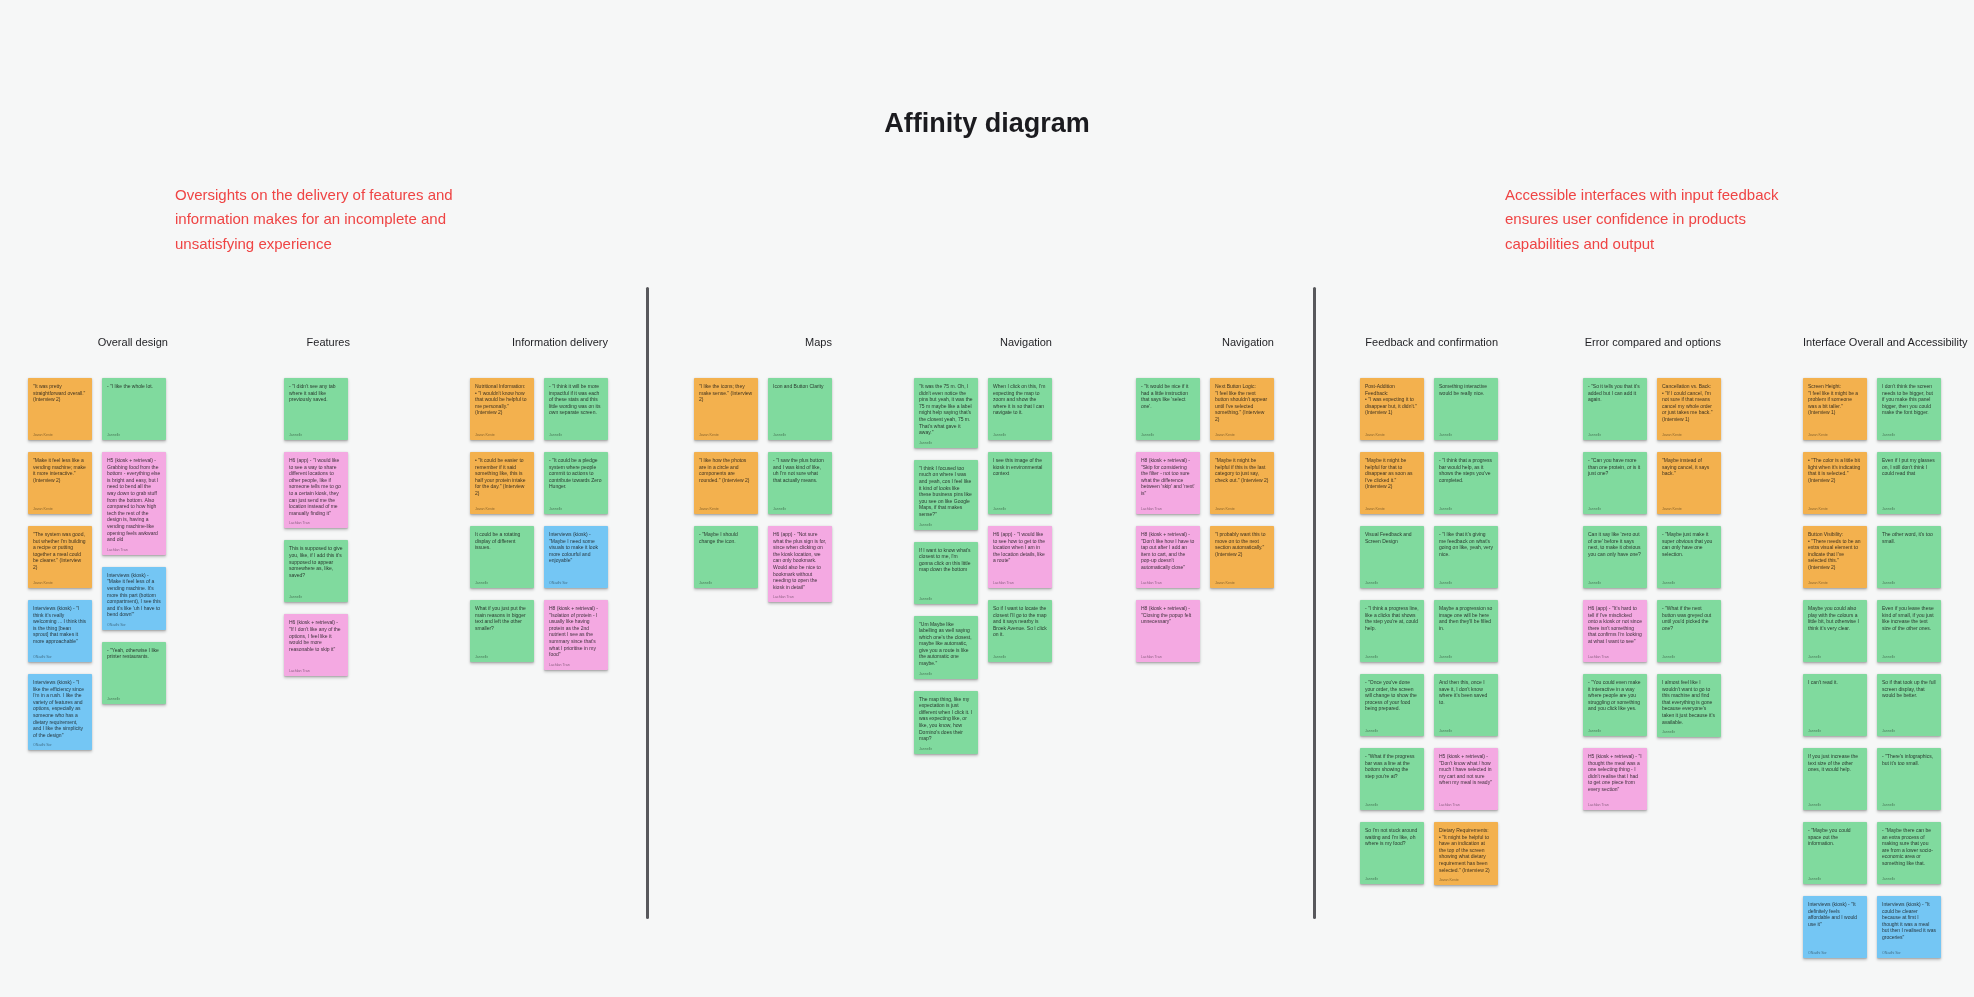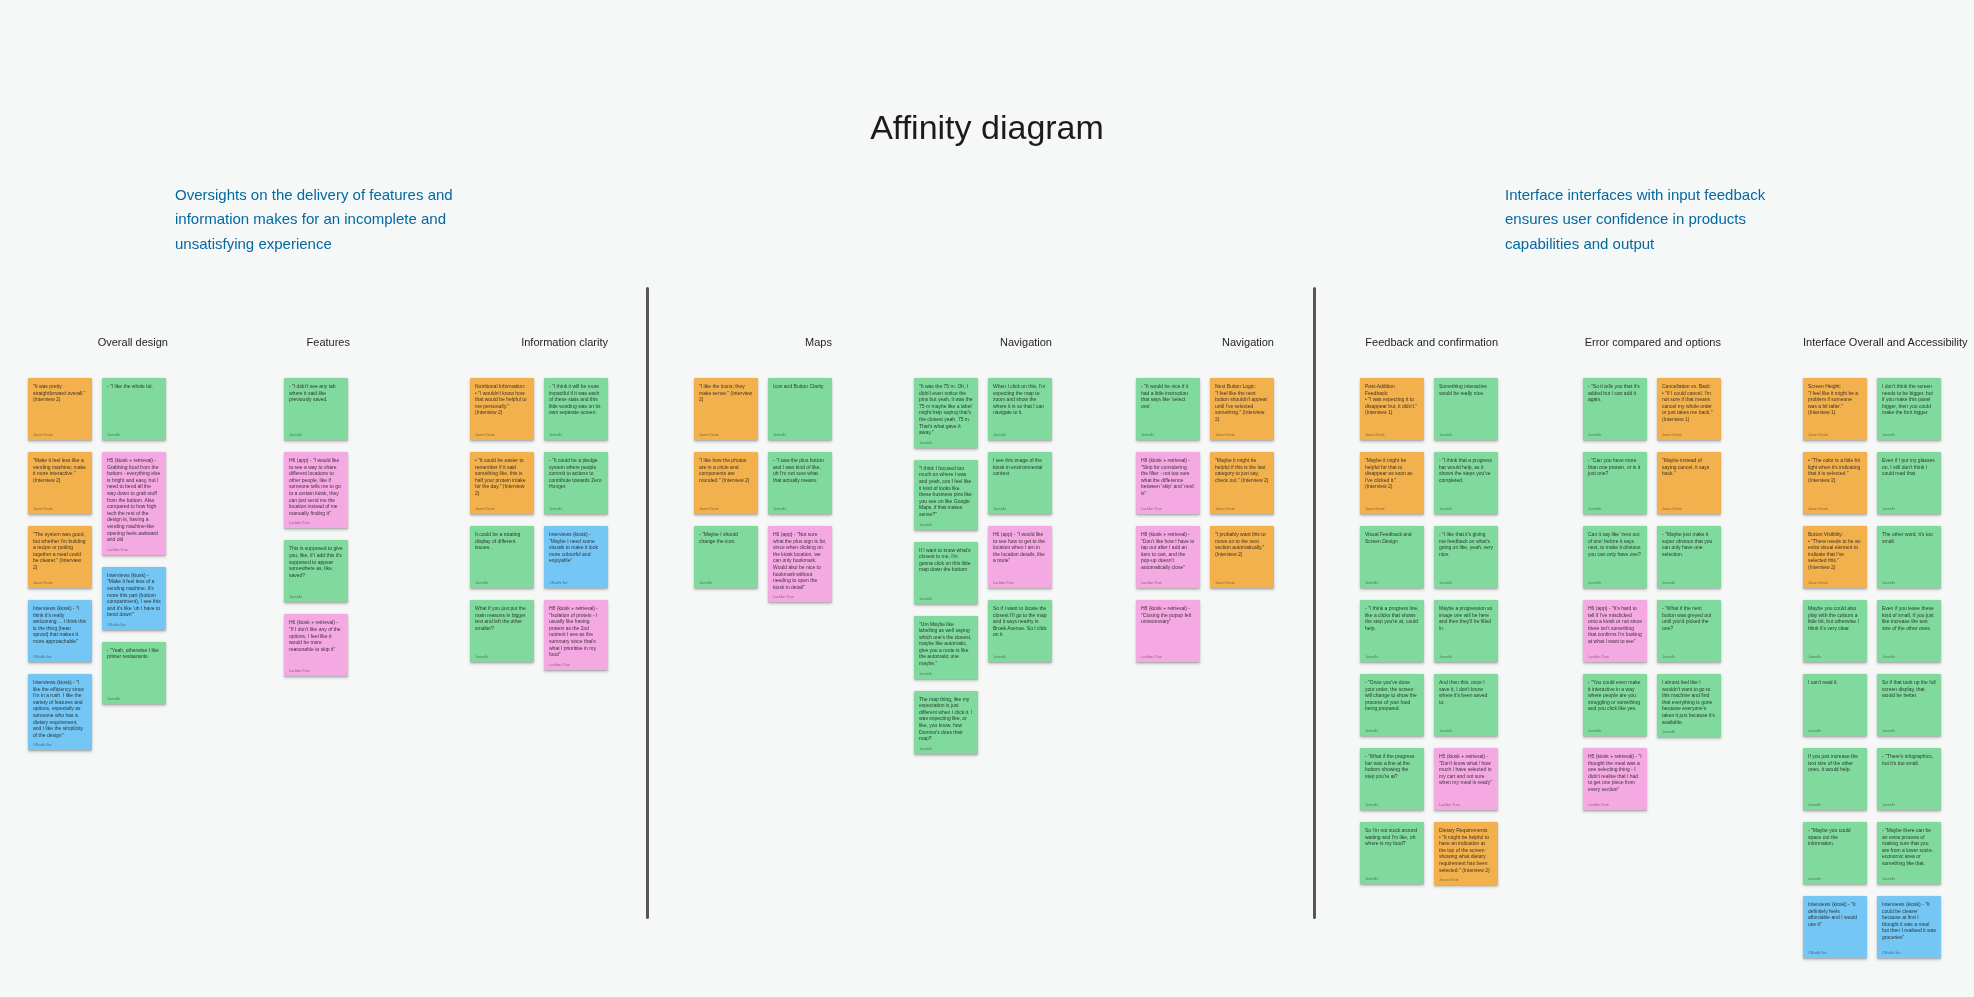--- a/index.html
+++ b/index.html
@@ -5,25 +5,25 @@
   html,body{margin:0;padding:0;}
   body{
     width:1974px;height:997px;overflow:hidden;position:relative;
     background:#f6f7f7;
     font-family:"Liberation Sans",sans-serif;
     -webkit-font-smoothing:antialiased;
   }
   #board{position:absolute;inset:0;}
   .title{
     position:absolute;top:108px;left:987px;transform:translateX(-50%);
-    font-size:34px;font-weight:400;color:#1b1b1f;white-space:nowrap;
+    font-size:27px;font-weight:700;color:#1b1b1f;white-space:nowrap;
   }
   .desc{
     position:absolute;width:300px;
-    font-size:15px;line-height:1.62;color:#0369a1;font-weight:400;
+    font-size:15px;line-height:1.62;color:#ef4444;font-weight:400;
     white-space:pre-line;
   }
   .divider{
     position:absolute;width:3px;background:#58585c;border-radius:2px;
   }
   .col{position:absolute;top:336px;}
   .col-header{
     position:absolute;top:0;left:0;right:0;text-align:right;
     font-size:11px;color:#1f1f23;font-weight:500;white-space:nowrap;
   }
@@ -117,21 +117,21 @@
             <div class="na">Jannelle</div>
           </div>
           <div class="note c-pink">
             <div class="nt">H6 (kiosk + retrieval) - "If I don't like any of the options, I feel like it would be more reasonable to skip it"</div>
             <div class="na">Lachlan Tran</div>
           </div>
         </div>
       </div>
     </div>
     <div class="col" style="left: 470px; width: 138px;">
-      <div class="col-header">Information clarity</div>
+      <div class="col-header">Information delivery</div>
       <div class="subcols">
         <div class="subcol">
           <div class="note c-orange">
             <div class="nt">Nutritional Information:
 • "I wouldn't know how that would be helpful to me personally." (Interview 2)</div>
             <div class="na">Jovan Keste</div>
           </div>
           <div class="note c-orange">
             <div class="nt">• "It could be easier to remember if it said something like, this is half your protein intake for the day." (Interview 2)</div>
             <div class="na">Jovan Keste</div>
@@ -274,21 +274,21 @@
             <div class="nt">"Maybe it might be helpful if this is the last category to just say, check out." (Interview 2)</div>
             <div class="na">Jovan Keste</div>
           </div>
           <div class="note c-orange">
             <div class="nt">"I probably want this to move on to the next section automatically." (Interview 2)</div>
             <div class="na">Jovan Keste</div>
           </div>
         </div>
       </div>
     </div>
-    <div class="desc" style="left: 1505px; top: 183px; width: 300px;">Interface interfaces with input feedback ensures user confidence in products capabilities and output</div>
+    <div class="desc" style="left: 1505px; top: 183px; width: 300px;">Accessible interfaces with input feedback ensures user confidence in products capabilities and output</div>
     <div class="col" style="left: 1360px; width: 138px;">
       <div class="col-header">Feedback and confirmation</div>
       <div class="subcols">
         <div class="subcol">
           <div class="note c-orange">
             <div class="nt">Post-Addition Feedback:
 • "I was expecting it to disappear but, it didn't." (Interview 1)</div>
             <div class="na">Jovan Keste</div>
           </div>
           <div class="note c-orange">

